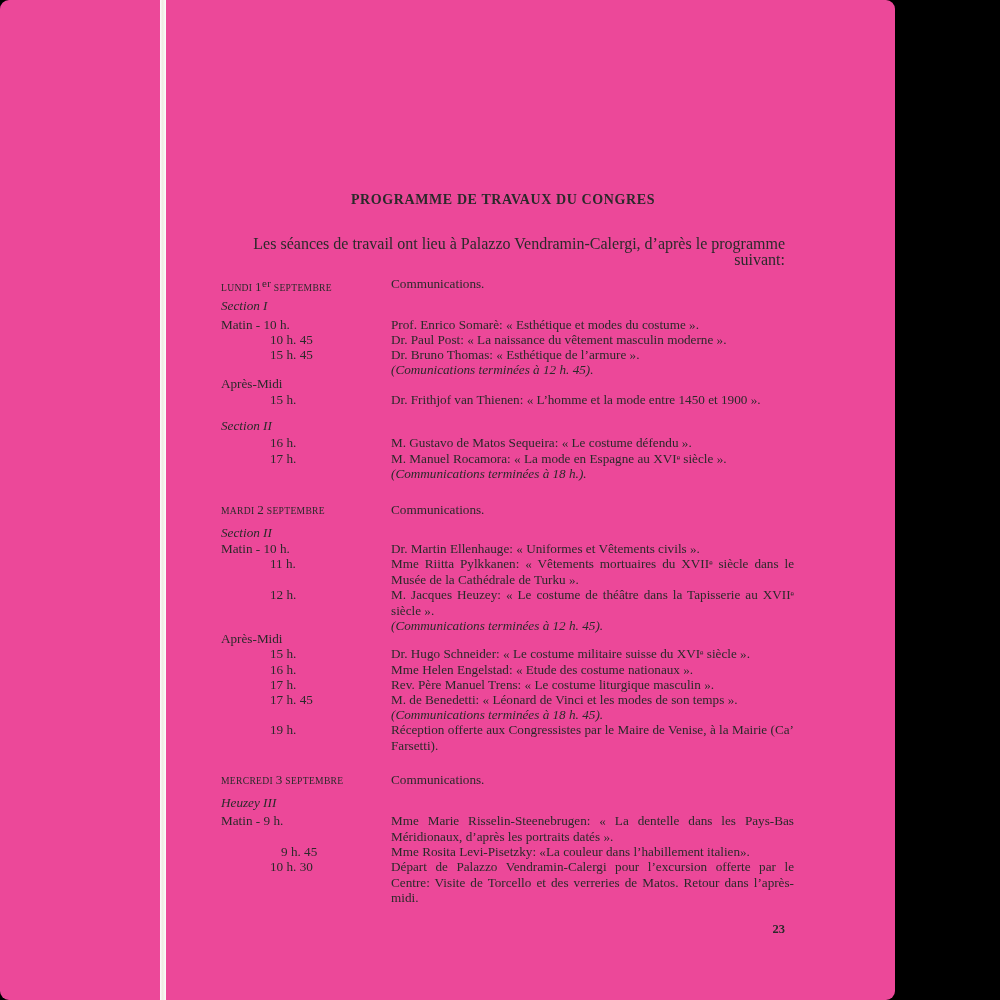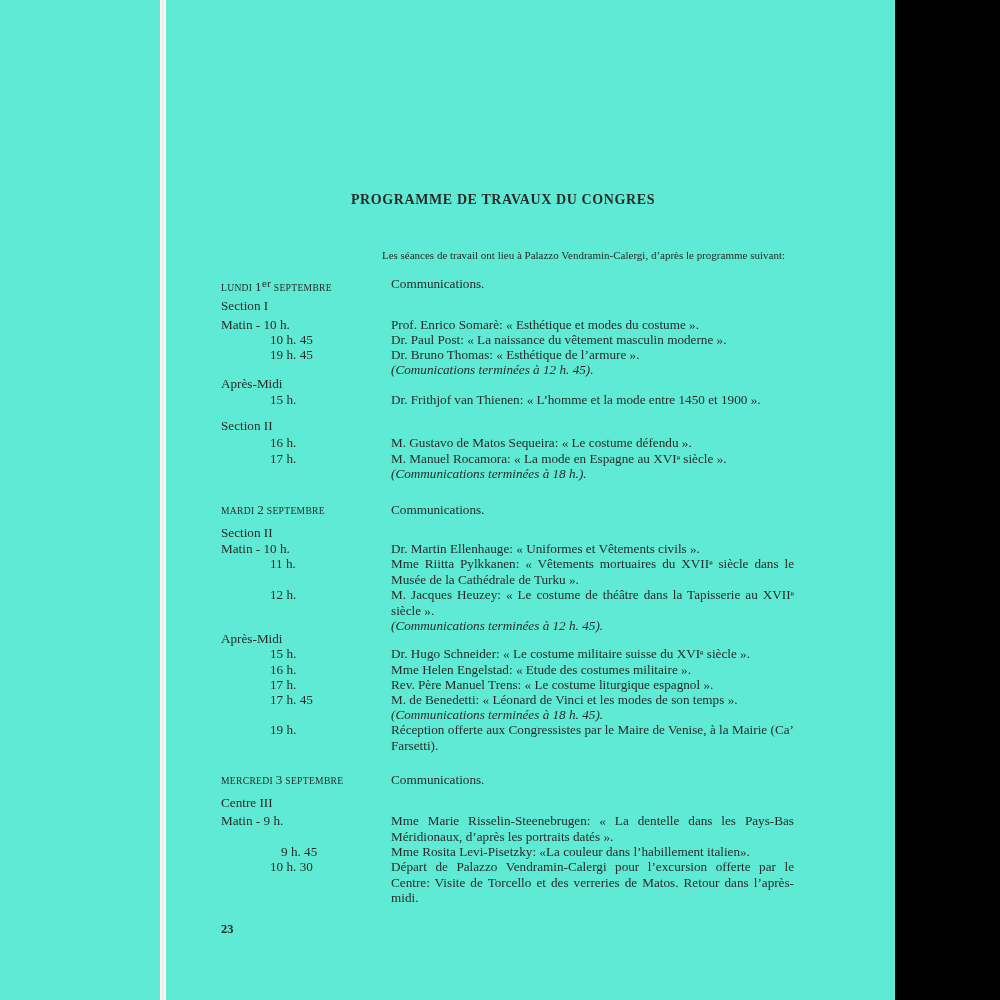--- a/index.html
+++ b/index.html
@@ -4,50 +4,51 @@
 <style>
   html, body { margin: 0; padding: 0; }
   body {
     width: 1000px; height: 1000px; position: relative; overflow: hidden;
     background: #000000;
     font-family: "DejaVu Serif", "Liberation Serif", serif;
     color: #2a2a2a;
   }
   .page {
     position: absolute; left: 0; top: 0; width: 895px; height: 1000px;
-    background: #5eead4;
+    background: #ec4899;
+    border-radius: 9px;
   }
   .gutter {
     position: absolute; left: 160px; top: 0; width: 6px; height: 1000px;
     background: linear-gradient(to right, #fdfdfd, #efe9e3 40%, #f3efe9 60%, #fdfdfd);
   }
   .content {
     position: absolute; left: 221px; top: 0; width: 564px;
     font-family: "Liberation Serif", "DejaVu Serif", serif;
     font-size: 13.2px; line-height: 15.5px;
   }
   .title {
     position: absolute; top: 192px; left: 0; width: 564px; text-align: center;
     font-weight: bold; font-size: 14px; letter-spacing: 0.6px;
   }
   .intro {
-    position: absolute; top: 248px; left: 0; width: 564px; text-align: right;
-    font-size: 11px;
+    position: absolute; top: 236px; left: 0; width: 564px; text-align: right;
+    font-size: 16px;
   }
   .row { position: absolute; left: 0; width: 564px; }
   .lcol { position: absolute; left: 0; white-space: nowrap; }
   .lcol.indent { left: 49px; text-align: center; }
   .rcol { position: absolute; left: 170px; width: 403px; text-align: justify; }
   .day { font-size: 9.6px; letter-spacing: 0.3px; }
   .day .num { font-size: 13.2px; }
   .day sup { font-size: 11px; }
-  .section { }
+  .section { font-style: italic; }
   .note { font-style: italic; }
   .pagenum {
-    position: absolute; top: 922px; left: 0; width: 564px; text-align: left;
+    position: absolute; top: 922px; left: 0; width: 564px; text-align: right;
     font-weight: bold; font-size: 12.5px;
   }
 </style>
 </head>
 <body>
 
 <div class="page">
   <div class="gutter"></div>
 
   <div class="content">
@@ -63,21 +64,21 @@
     </div>
     <div class="row" style="top:317px">
       <span class="lcol">Matin - 10 h.</span>
       <span class="rcol">Prof. Enrico Somarè: « Esthétique et modes du costume ».</span>
     </div>
     <div class="row" style="top:332px">
       <span class="lcol indent">10 h. 45</span>
       <span class="rcol">Dr. Paul Post: « La naissance du vêtement masculin moderne ».</span>
     </div>
     <div class="row" style="top:347px">
-      <span class="lcol indent">19 h. 45</span>
+      <span class="lcol indent">15 h. 45</span>
       <span class="rcol">Dr. Bruno Thomas: « Esthétique de l’armure ».</span>
     </div>
     <div class="row" style="top:362px">
       <span class="rcol note">(Comunications terminées à 12 h. 45).</span>
     </div>
     <div class="row" style="top:376px">
       <span class="lcol">Après-Midi</span>
     </div>
     <div class="row" style="top:392px">
       <span class="lcol indent">15 h.</span>
@@ -122,44 +123,44 @@
     </div>
     <div class="row" style="top:631px">
       <span class="lcol">Après-Midi</span>
     </div>
     <div class="row" style="top:646px">
       <span class="lcol indent">15 h.</span>
       <span class="rcol">Dr. Hugo Schneider: « Le costume militaire suisse du XVIᵉ siècle ».</span>
     </div>
     <div class="row" style="top:662px">
       <span class="lcol indent">16 h.</span>
-      <span class="rcol">Mme Helen Engelstad: « Etude des costumes militaire ».</span>
+      <span class="rcol">Mme Helen Engelstad: « Etude des costume nationaux ».</span>
     </div>
     <div class="row" style="top:677px">
       <span class="lcol indent">17 h.</span>
-      <span class="rcol">Rev. Père Manuel Trens: « Le costume liturgique espagnol ».</span>
+      <span class="rcol">Rev. Père Manuel Trens: « Le costume liturgique masculin ».</span>
     </div>
     <div class="row" style="top:692px">
       <span class="lcol indent">17 h. 45</span>
       <span class="rcol">M. de Benedetti: « Léonard de Vinci et les modes de son temps ».</span>
     </div>
     <div class="row" style="top:707px">
       <span class="rcol note">(Communications terminées à 18 h. 45).</span>
     </div>
     <div class="row" style="top:722px">
       <span class="lcol indent">19 h.</span>
       <span class="rcol">Réception offerte aux Congressistes par le Maire de Venise, à la Mairie (Ca’ Farsetti).</span>
     </div>
 
     <div class="row" style="top:772px">
       <span class="lcol day"><span>MERCREDI</span> <span class="num">3</span> <span>SEPTEMBRE</span></span>
       <span class="rcol">Communications.</span>
     </div>
     <div class="row" style="top:795px">
-      <span class="lcol section">Centre III</span>
+      <span class="lcol section">Heuzey III</span>
     </div>
     <div class="row" style="top:813px">
       <span class="lcol">Matin -  9 h.</span>
       <span class="rcol">Mme Marie Risselin-Steenebrugen: « La dentelle dans les Pays-Bas Méridionaux, d’après les portraits datés ».</span>
     </div>
     <div class="row" style="top:844px">
       <span class="lcol" style="left:60px">9 h. 45</span>
       <span class="rcol">Mme Rosita Levi-Pisetzky: «La couleur dans l’habillement italien».</span>
     </div>
     <div class="row" style="top:859px">

